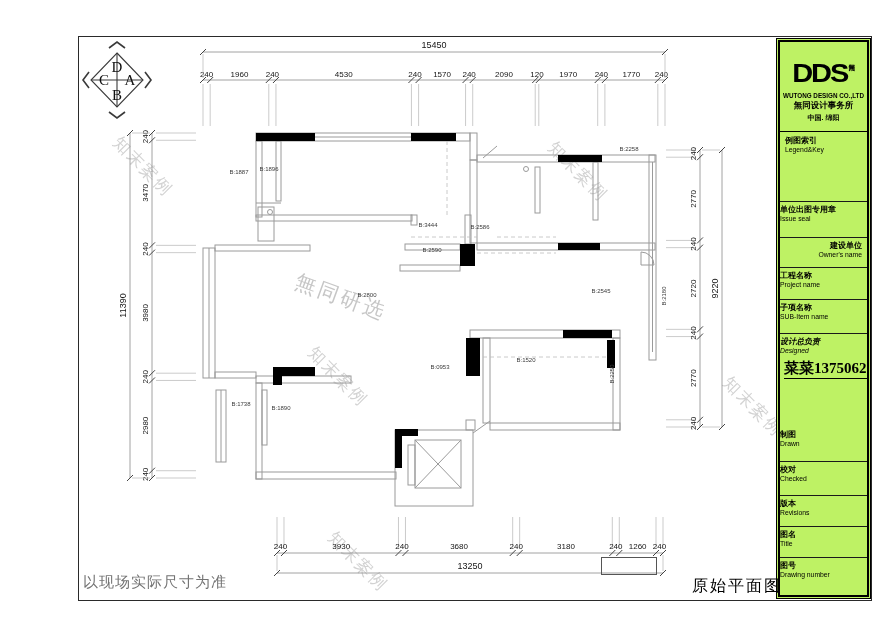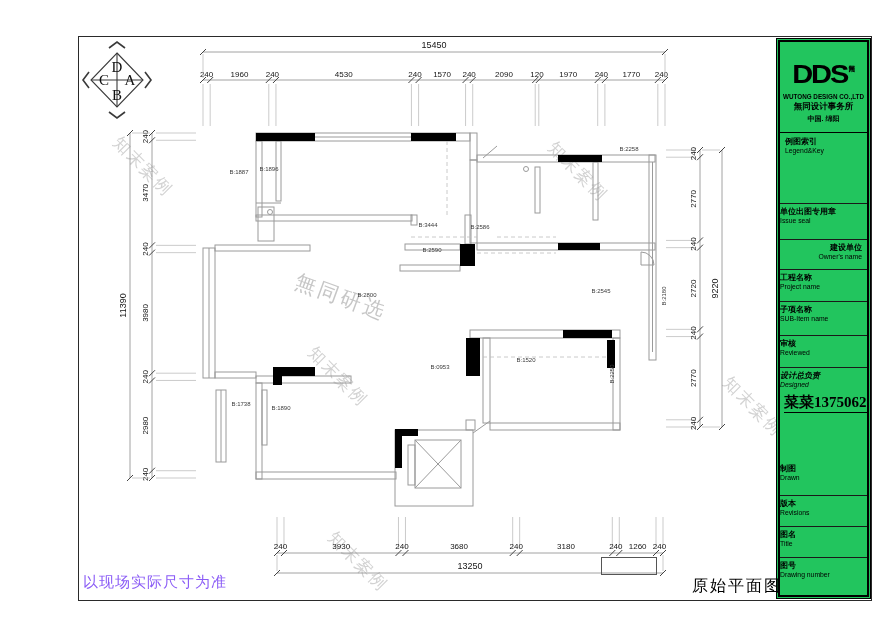--- a/index.html
+++ b/index.html
@@ -1,41 +1,41 @@
 <!DOCTYPE html>
 <html><head>
 <meta charset="utf-8">
 <style>
   html,body{margin:0;padding:0;background:#fff;width:880px;height:622px;overflow:hidden;
     font-family:"Liberation Sans",sans-serif;-webkit-font-smoothing:antialiased;}
   #stage{position:relative;width:880px;height:622px;background:#fff;}
   #sheet{position:absolute;left:78px;top:36px;width:792px;height:563px;border:1px solid #2a2a2a;}
   #plan-svg{position:absolute;left:0;top:0;}
   
-  #titleblock{position:absolute;left:776px;top:38px;width:93px;height:559px;border:1px solid #000;background:#22c55e;}
+  #titleblock{position:absolute;left:776px;top:38px;width:93px;height:559px;border:1px solid #000;background:#bef264;}
   #tb-inner{position:absolute;left:1px;top:1px;right:1px;bottom:1px;border:2.5px solid #000;display:flex;flex-direction:column;overflow:hidden;}
   .tb-logo-wrap{height:94px;display:flex;flex-direction:column;align-items:center;justify-content:flex-end;padding-bottom:2px;}
   .tb-logo-row{display:flex;align-items:flex-start;}
   .tb-logo{font-weight:900;font-size:29px;letter-spacing:-2px;transform:scaleY(.92);line-height:1;color:#000;}
   .tb-logo-side{writing-mode:vertical-rl;font-size:6.5px;font-weight:700;margin-left:1px;color:#000;line-height:1;}
   .tb-co-en{font-size:6.3px;font-weight:700;margin-top:4px;text-align:center;}
   .tb-co-cn{font-size:8.5px;font-weight:700;text-align:center;margin-top:1px;}
   .tb-co-loc{font-size:7px;font-weight:700;text-align:center;margin-top:1px;}
   .tb-legend{height:76px;border-top:1.5px solid #000;margin:6px 0 0 0;padding:4px 5px 0 5px;}
   .tb-cn{font-size:8px;font-weight:700;color:#000;line-height:1.25;}
   .tb-en{font-size:6.8px;color:#000;line-height:1.3;}
   .tb-field{border-top:1px solid #1a1a1a;padding:3px 5px 0 0;box-sizing:border-box;}
   .tb-field.no-top{border-top:none;margin-top:48px;}
   .tb-contact{padding:0 4px;box-sizing:border-box;}
   .tb-contact span{display:inline-block;font-family:"Liberation Serif",serif;font-weight:700;font-size:15px;
      border-bottom:1.2px solid #000;white-space:nowrap;}
   
   #compass{position:absolute;left:80px;top:40px;}
   
-  #site-note{position:absolute;left:83px;top:573px;font-family:"Liberation Serif",serif;font-size:15px;color:#8b5cf6;letter-spacing:1px;}
+  #site-note{position:absolute;left:83px;top:573px;font-family:"Liberation Serif",serif;font-size:15px;color:#737373;letter-spacing:1px;}
   #drawing-title{position:absolute;left:692px;top:576px;font-family:"Liberation Serif",serif;font-size:16px;color:#000;letter-spacing:2px;}
   #scale-box{position:absolute;left:601px;top:557px;width:54px;height:16px;border:1px solid #555;}
   
   .wm{position:absolute;color:#b5b5b5;opacity:.6;pointer-events:none;white-space:nowrap;}
   .wm-r{font-size:17px;letter-spacing:2px;transform:rotate(45deg);}
   .wm-p{font-size:21px;letter-spacing:3px;color:#a8a8a8;transform:rotate(20deg);opacity:.65;}
 </style>
 </head>
 <body>
 
@@ -344,33 +344,33 @@
             <div class="tb-en">Owner's name</div>
           </div>
           <div class="tb-field" style="height: 32px;">
             <div class="tb-cn">工程名称</div>
             <div class="tb-en">Project name</div>
           </div>
           <div class="tb-field" style="height: 34px;">
             <div class="tb-cn">子项名称</div>
             <div class="tb-en">SUB-Item name</div>
           </div>
-          <div class="tb-field" style="height: 32px;">
-            <div class="tb-cn">审核</div>
-            <div class="tb-en">Reviewed</div>
-          </div>
           <div class="tb-field" style="height: 26px; font-style: italic;">
             <div class="tb-cn">设计总负责</div>
             <div class="tb-en">Designed</div>
           </div>
           <div class="tb-contact"><span>菜菜13750623648</span></div>
           <div class="tb-field no-top" style="height: 34px;">
             <div class="tb-cn">制图</div>
             <div class="tb-en">Drawn</div>
           </div>
+          <div class="tb-field" style="height: 34px;">
+            <div class="tb-cn">校对</div>
+            <div class="tb-en">Checked</div>
+          </div>
           <div class="tb-field" style="height: 31px;">
             <div class="tb-cn">版本</div>
             <div class="tb-en">Revisions</div>
           </div>
           <div class="tb-field" style="height: 31px;">
             <div class="tb-cn">图名</div>
             <div class="tb-en">Title</div>
           </div>
           <div class="tb-field" style="height: 38px;">
             <div class="tb-cn">图号</div>

